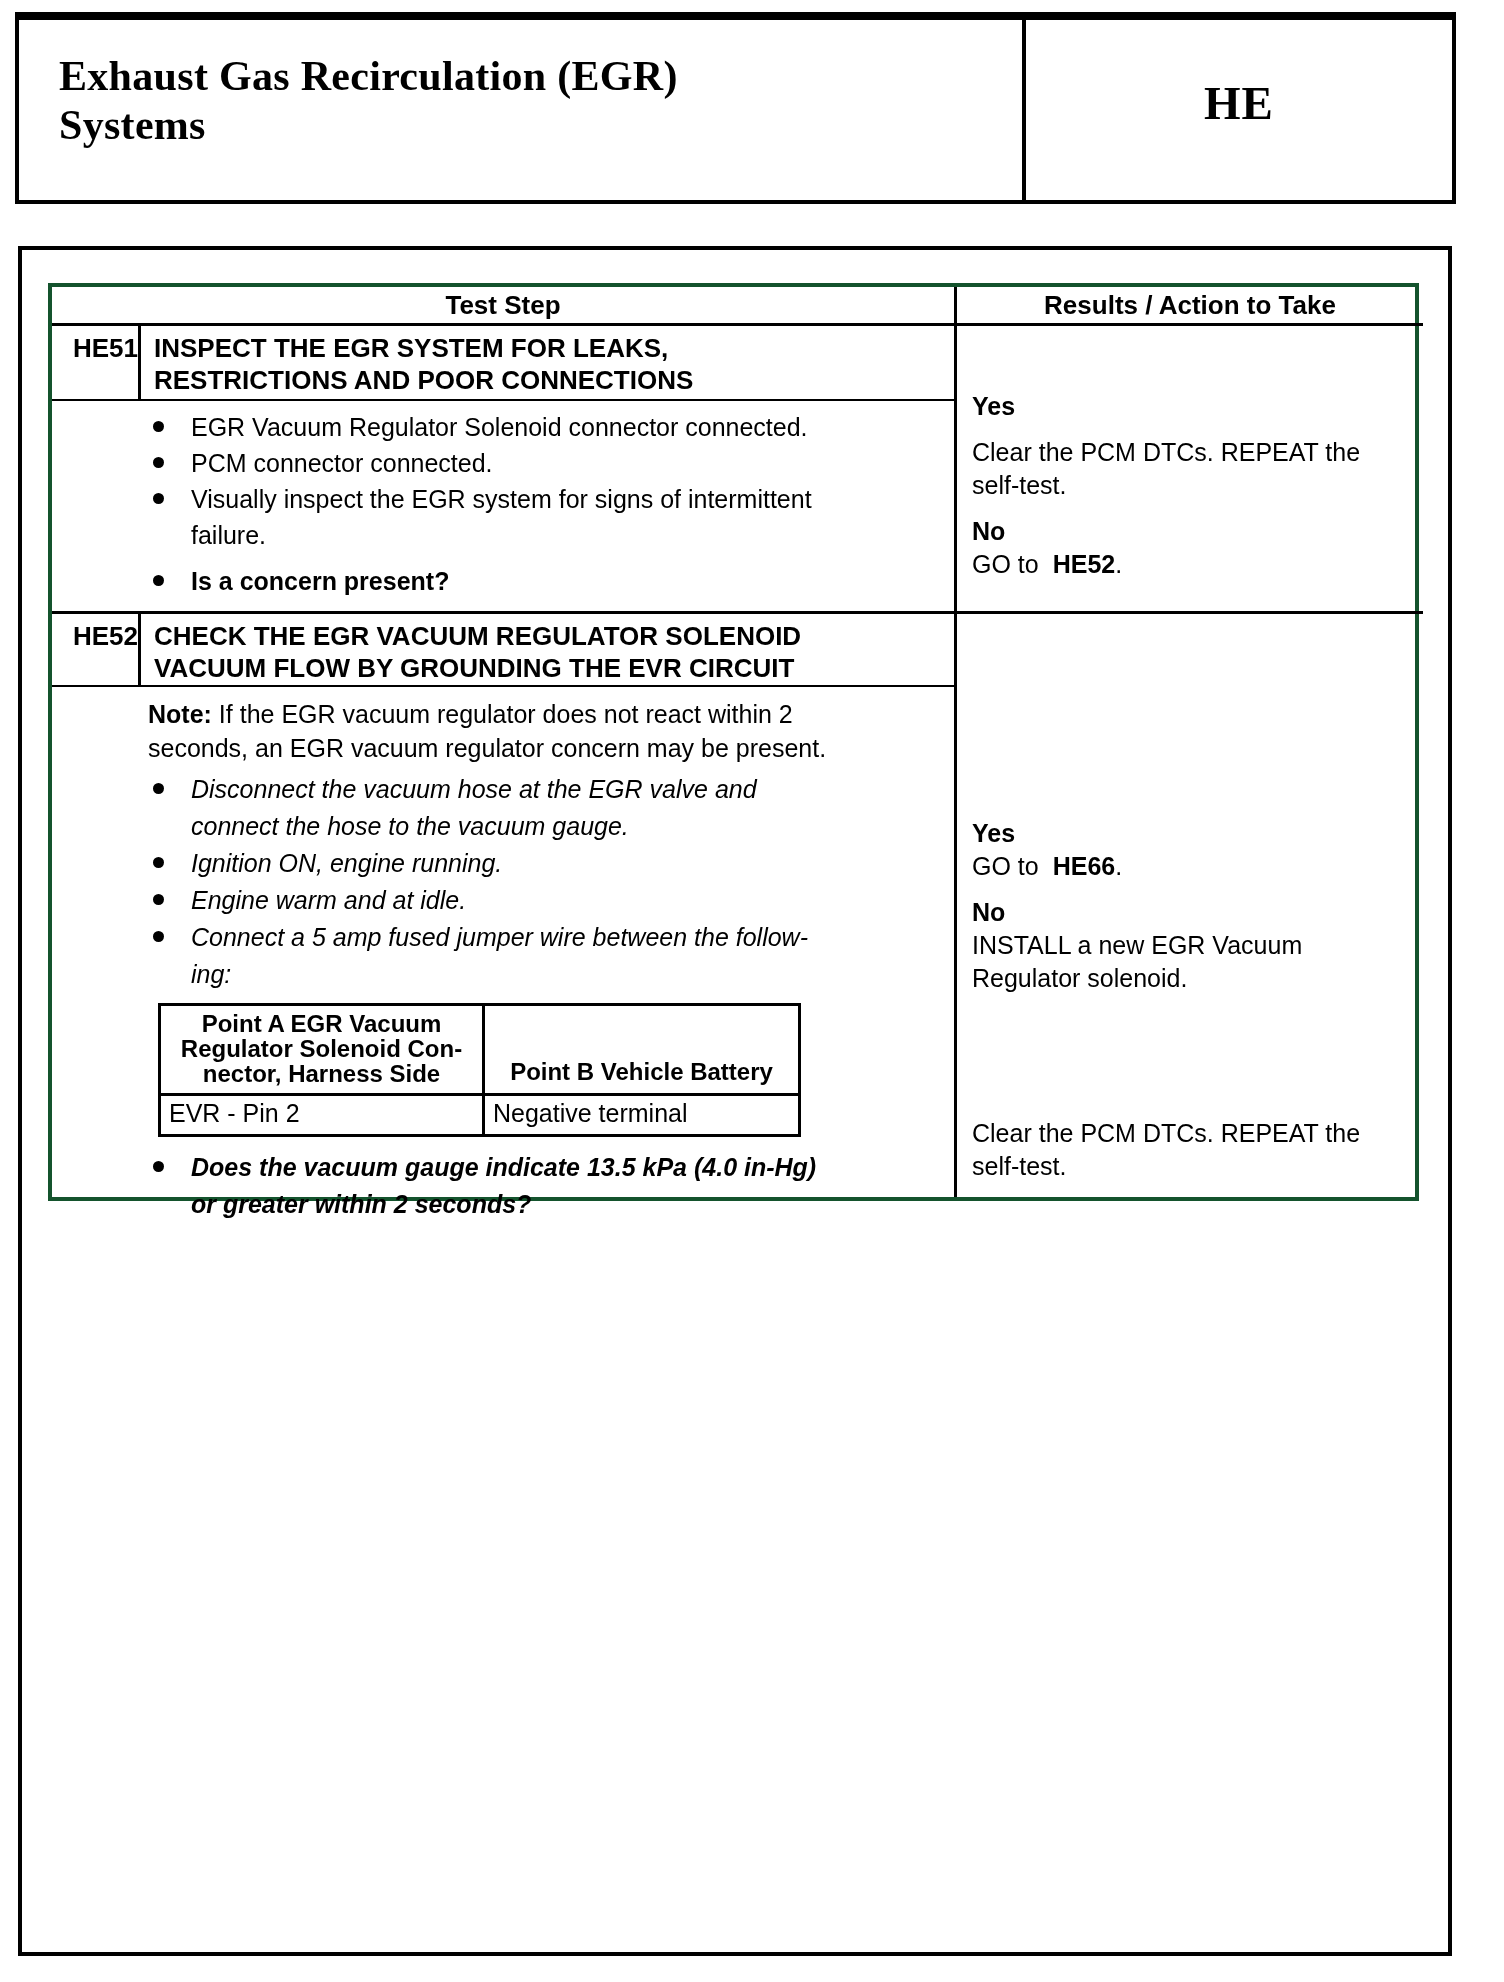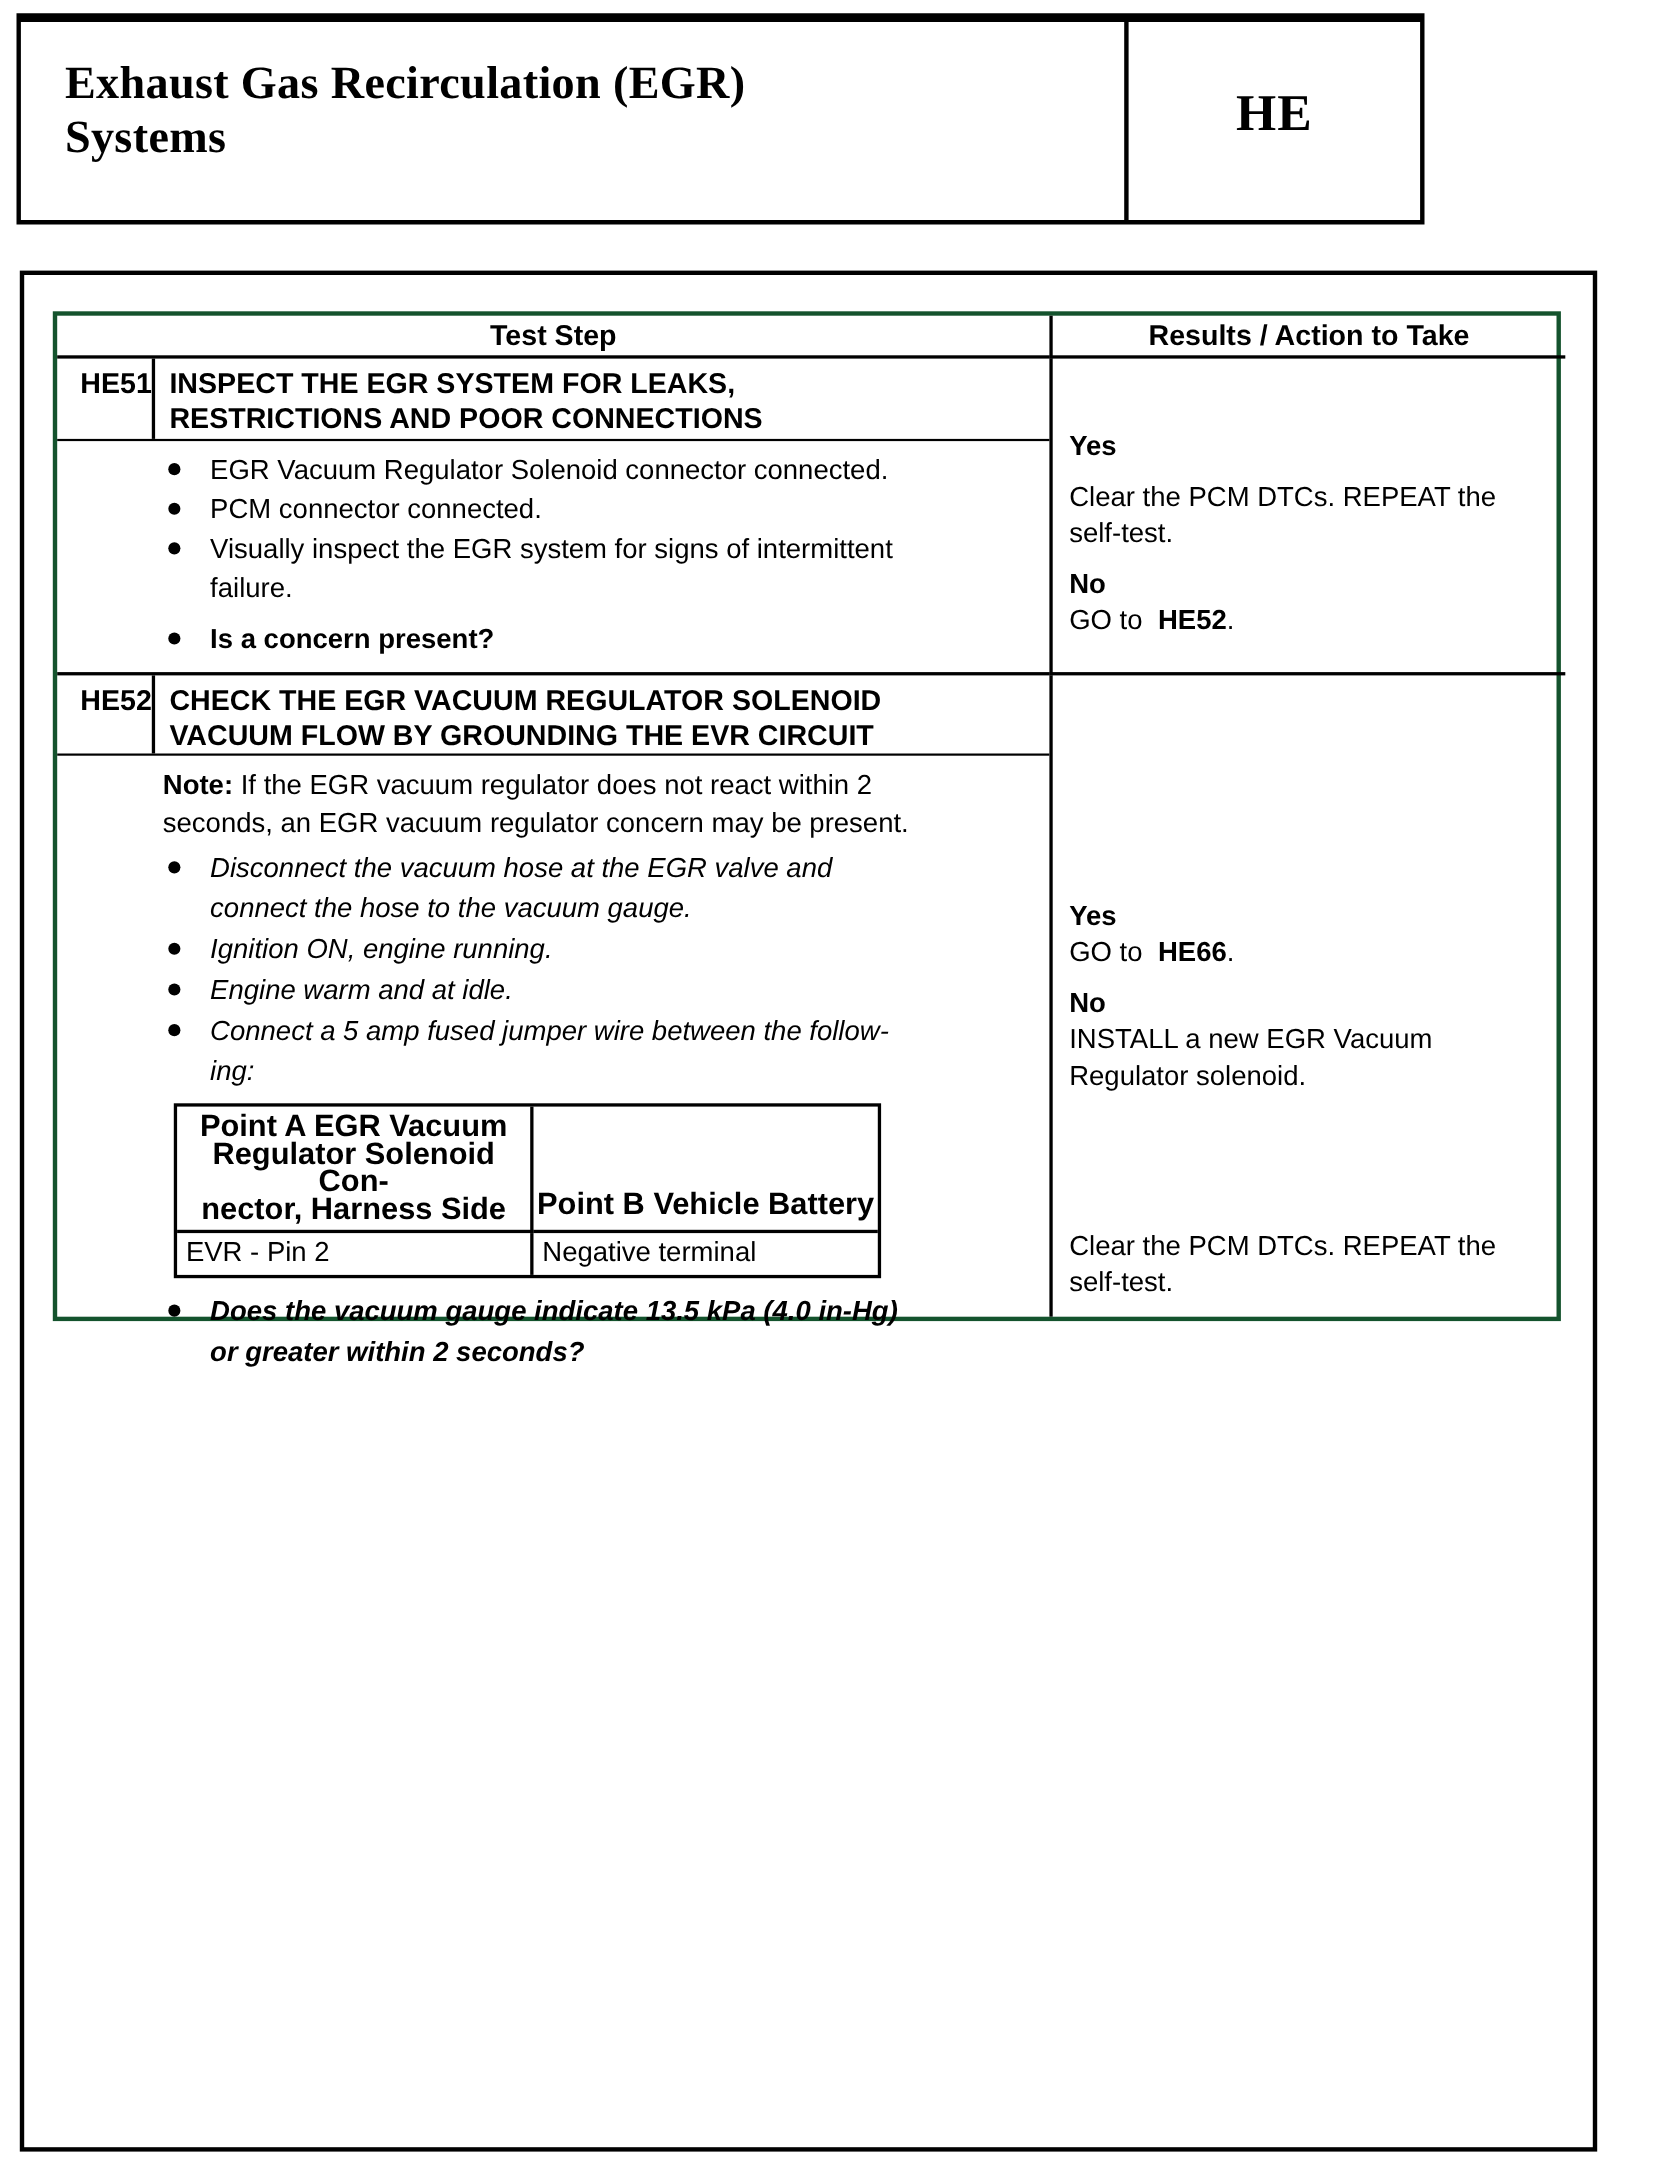--- a/index.html
+++ b/index.html
@@ -8,21 +8,21 @@
     width: 1504px; height: 1982px;
     background: #ffffff;
     color: #000;
     font-family: "Liberation Sans", "DejaVu Sans", sans-serif;
     position: relative;
   }
 
   
   .header-box {
     position: absolute; left: 15px; top: 12px;
-    width: 1280px; height: 192px;
+    width: 1441px; height: 192px;
     border: 4px solid #000; border-top-width: 8px;
     display: flex;
   }
   .title-cell { width: 1003px; padding: 32px 0 0 40px; }
   .page-title {
     margin: 0;
     font-family: "Liberation Serif", "DejaVu Serif", serif;
     font-size: 42px; line-height: 49px; font-weight: bold;
     letter-spacing: 0.3px;
     white-space: pre-line;
@@ -113,21 +113,21 @@
   .note { margin: 0 24px 6px 96px; line-height: 34px; }
   .note-label { font-weight: bold; }
   .note-text { white-space: pre-line; }
 
   
   .inner-table {
     margin: 10px 0 0 106px; width: 643px;
     display: grid; grid-template-columns: 324px 1fr;
     border: 3px solid #000;
   }
-  .it-h { border-bottom: 3px solid #000; font-weight: bold; font-size: 28px; }
+  .it-h { border-bottom: 3px solid #000; font-weight: bold; font-size: 24px; }
   .it-ha {
     border-right: 3px solid #000; text-align: center;
     line-height: 25px; padding: 5px 4px 7px; white-space: pre-line;
   }
   .it-hb { display: flex; align-items: flex-end; justify-content: center; padding-bottom: 7px; }
   .it-c { font-size: 25px; padding: 3px 8px 6px; }
   .it-ca { border-right: 3px solid #000; }
 </style>
 </head>
 <body>

